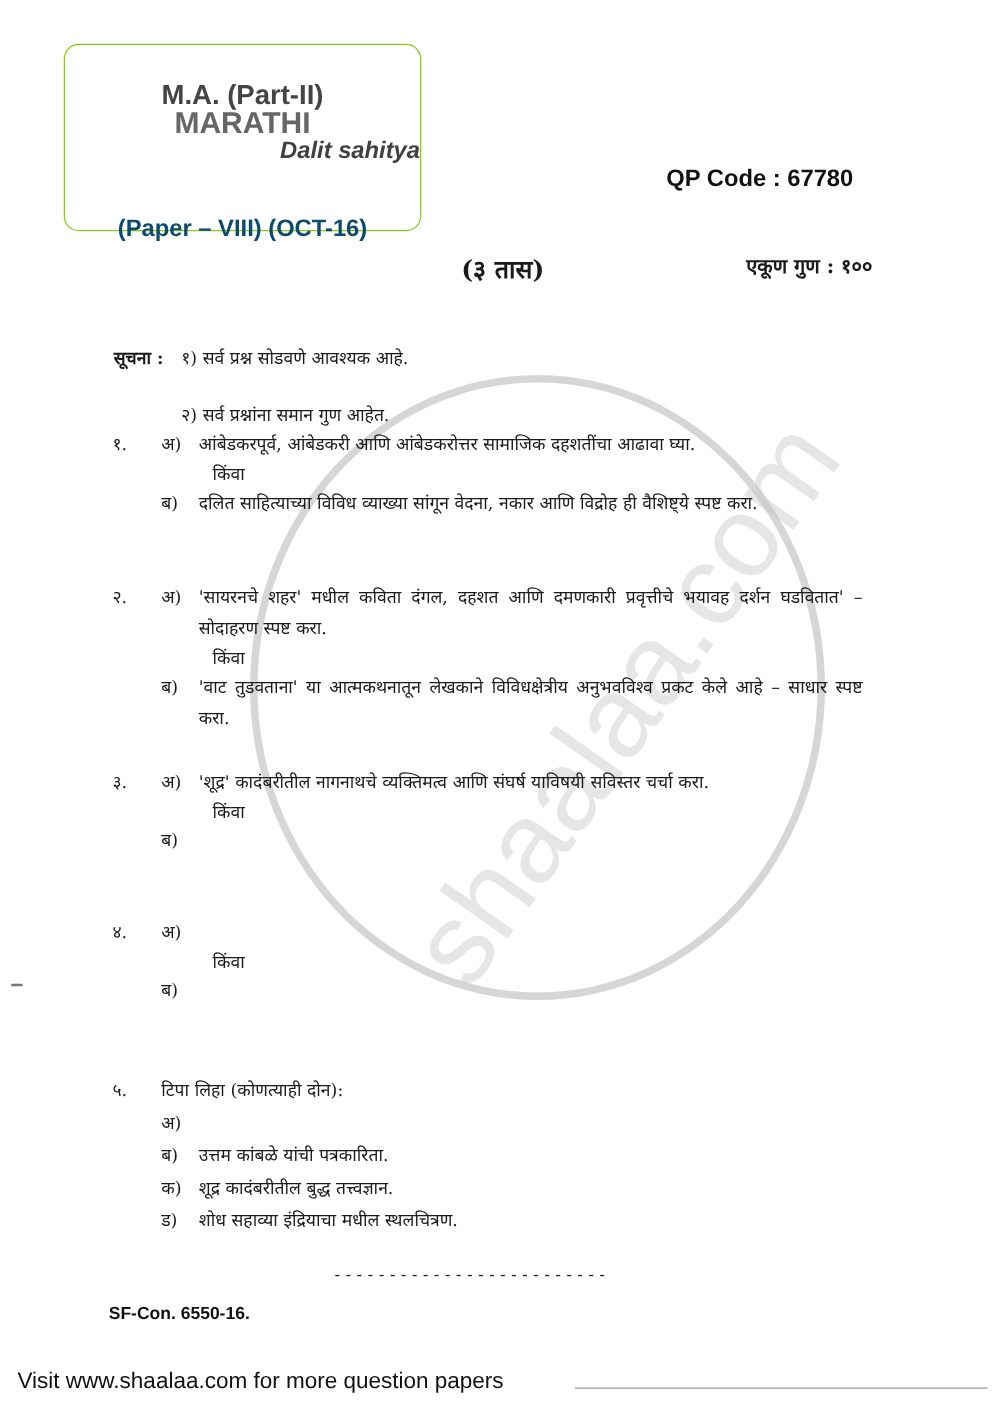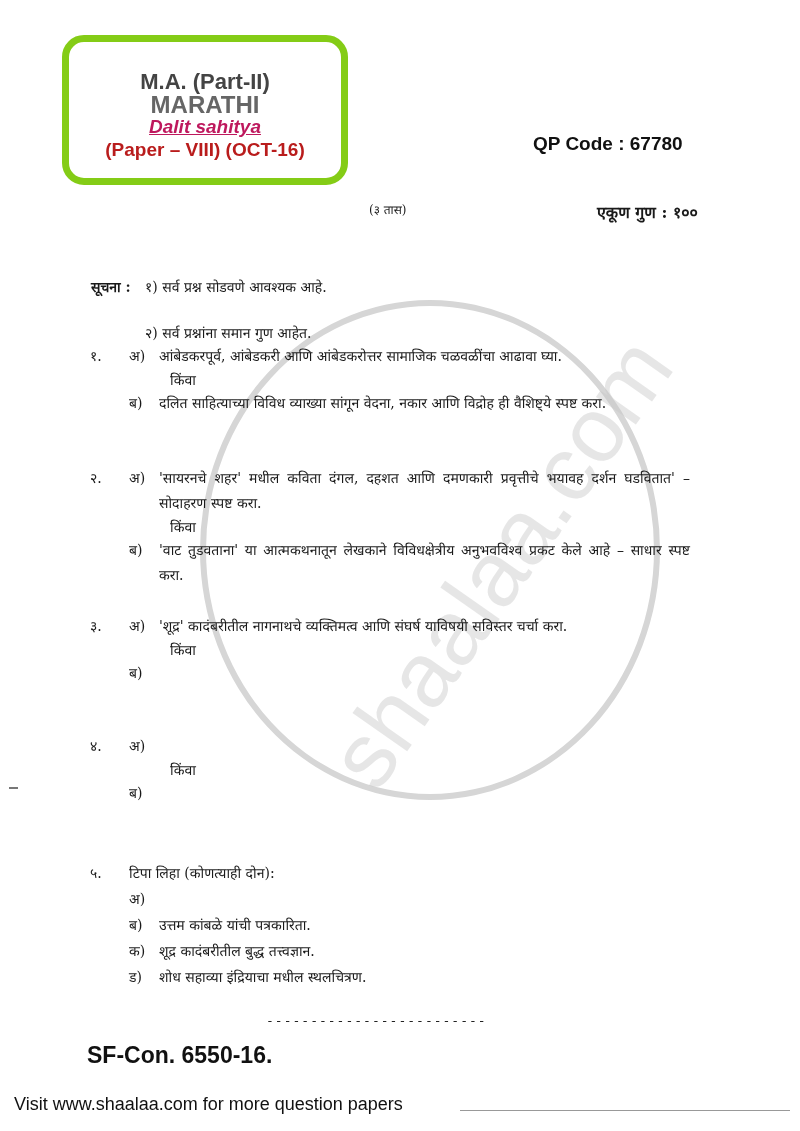--- a/index.html
+++ b/index.html
@@ -1,51 +1,51 @@
 <!DOCTYPE html>
 <html><head>
 <meta charset="utf-8">
 <style>
   html, body { margin: 0; padding: 0; background: #ffffff; }
   body { width: 800px; height: 1131px; position: relative; overflow: hidden;
          font-family: "DejaVu Serif", "Liberation Serif", serif; color: #1a1a1a; }
 
   .header-box {
-    position: absolute; left: 62px; top: 35px; width: 286px; height: 150px;
-    border: 7px solid #84cc16; border-radius: 22px; box-sizing: border-box;
+    position: absolute; left: 51px; top: 35px; width: 286px; height: 150px;
+    border: 1px solid #84cc16; border-radius: 12px; box-sizing: border-box;
     text-align: center; font-family: "Liberation Sans", "DejaVu Sans", sans-serif; font-weight: bold;
   }
   .hb-line1 { margin-top: 28px; font-size: 22px; color: #444; line-height: 24px; }
   .hb-line2 { font-size: 24px; color: #666; line-height: 22px; }
-  .hb-line3 { font-size: 19px; color: #be185d; font-style: italic; text-decoration: underline; line-height: 22px; }
-  .hb-line4 { font-size: 19px; color: #b91c1c; line-height: 24px; }
+  .hb-line3 { font-size: 19px; color: #404040; font-style: italic; line-height: 22px; text-align: right; }
+  .hb-line4 { font-size: 19px; color: #0c4a6e; line-height: 24px; margin-top: 40px; }
 
   .qp-code { position: absolute; left: 533px; top: 133px;
     font-family: "Liberation Sans", "DejaVu Sans", sans-serif; font-weight: bold; font-size: 19px; color: #111; }
 
-  .duration { position: absolute; left: 369px; top: 201px; font-size: 12px; font-weight: normal; text-align: right; }
+  .duration { position: absolute; left: 369px; top: 201px; font-size: 20px; font-weight: bold; text-align: right; }
   .total-marks { position: absolute; left: 597px; top: 201px; font-size: 16px; font-weight: bold; }
 
   .notes { position: absolute; left: 91px; top: 253px; font-size: 14px; line-height: 23px; }
   .notes .lbl { font-weight: bold; display: inline-block; width: 54px; }
   .notes .row { white-space: nowrap; margin-top: 23px; }
   .notes .row2 { padding-left: 54px; }
 
   .qblock { position: absolute; left: 90px; width: 600px; font-size: 14px; line-height: 25px; }
   .qrow { display: flex; }
   .qnum { width: 39px; flex: none; }
   .qsub { width: 30px; flex: none; }
   .qtext { flex: 1; text-align: justify; }
   .or { text-align: left; font-weight: normal; padding-left: 80px; line-height: 22px; }
   .subrow { display: flex; padding-left: 39px; }
 
   .divider { position: absolute; left: 266px; top: 1013px; font-family: "DejaVu Sans Mono", monospace;
     font-size: 13px; letter-spacing: 1px; color: #222; }
   .sfcon { position: absolute; left: 87px; top: 1042px; font-family: "Liberation Sans", "DejaVu Sans", sans-serif;
-    font-weight: bold; font-size: 23px; color: #111; }
+    font-weight: bold; font-size: 14px; color: #111; }
 
   .footer { position: absolute; left: 14px; top: 1094px; font-family: "Liberation Sans", "DejaVu Sans", sans-serif;
     font-size: 18px; color: #111; }
   .footer-line { position: absolute; left: 460px; top: 1110px; width: 330px; height: 1px; background: #999; }
 
   .margin-mark { position: absolute; left: 9px; top: 787px; width: 9px; height: 2px; background: #777; }
 
   .watermark-circle { position: absolute; left: 200px; top: 300px; width: 460px; height: 500px;
     border: 6px solid #d6d6d6; border-radius: 50%; box-sizing: border-box; pointer-events: none; }
   .watermark-text { position: absolute; left: 240px; top: 510px; transform: rotate(-55deg);
@@ -75,21 +75,21 @@
   </div>
   <div class="row row2">
     <span>२) सर्व प्रश्नांना समान गुण आहेत.</span>
   </div>
 </div>
 
 <div class="qblock" style="top:344px;">
   <div class="qrow">
     <span class="qnum">१.</span>
     <span class="qsub">अ)</span>
-    <span class="qtext">आंबेडकरपूर्व, आंबेडकरी आणि आंबेडकरोत्तर सामाजिक चळवळींचा आढावा घ्या.</span>
+    <span class="qtext">आंबेडकरपूर्व, आंबेडकरी आणि आंबेडकरोत्तर सामाजिक दहशतींचा आढावा घ्या.</span>
   </div>
   <div class="or">किंवा</div>
   <div class="subrow">
     <span class="qsub">ब)</span>
     <span class="qtext">दलित साहित्याच्या विविध व्याख्या सांगून वेदना, नकार आणि विद्रोह ही वैशिष्ट्ये स्पष्ट करा.</span>
   </div>
 </div>
 
 <div class="qblock" style="top:466px;">
   <div class="qrow">

